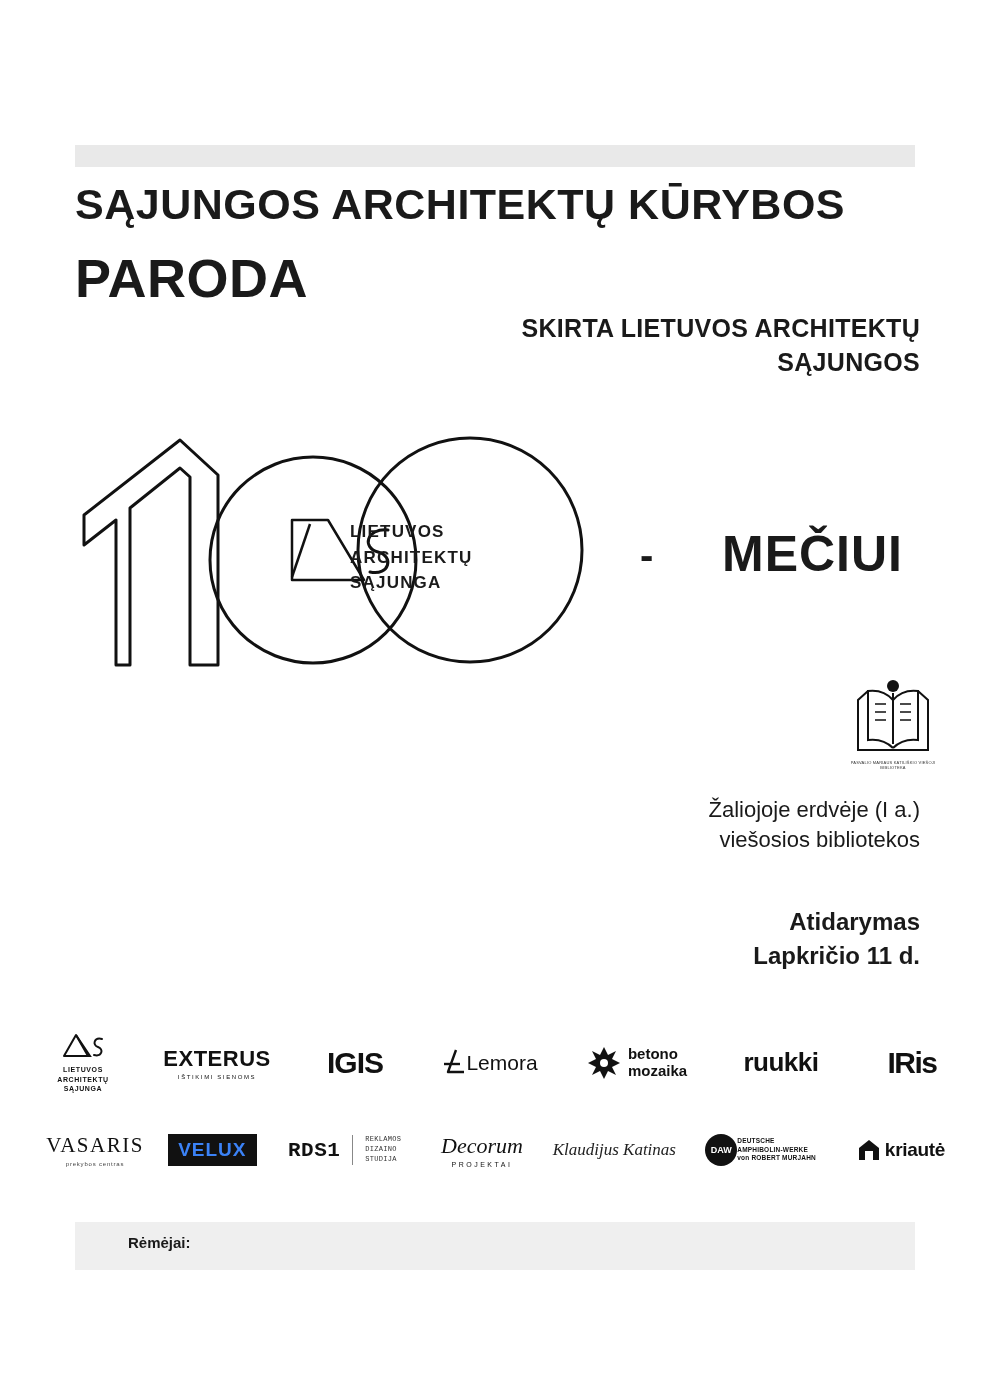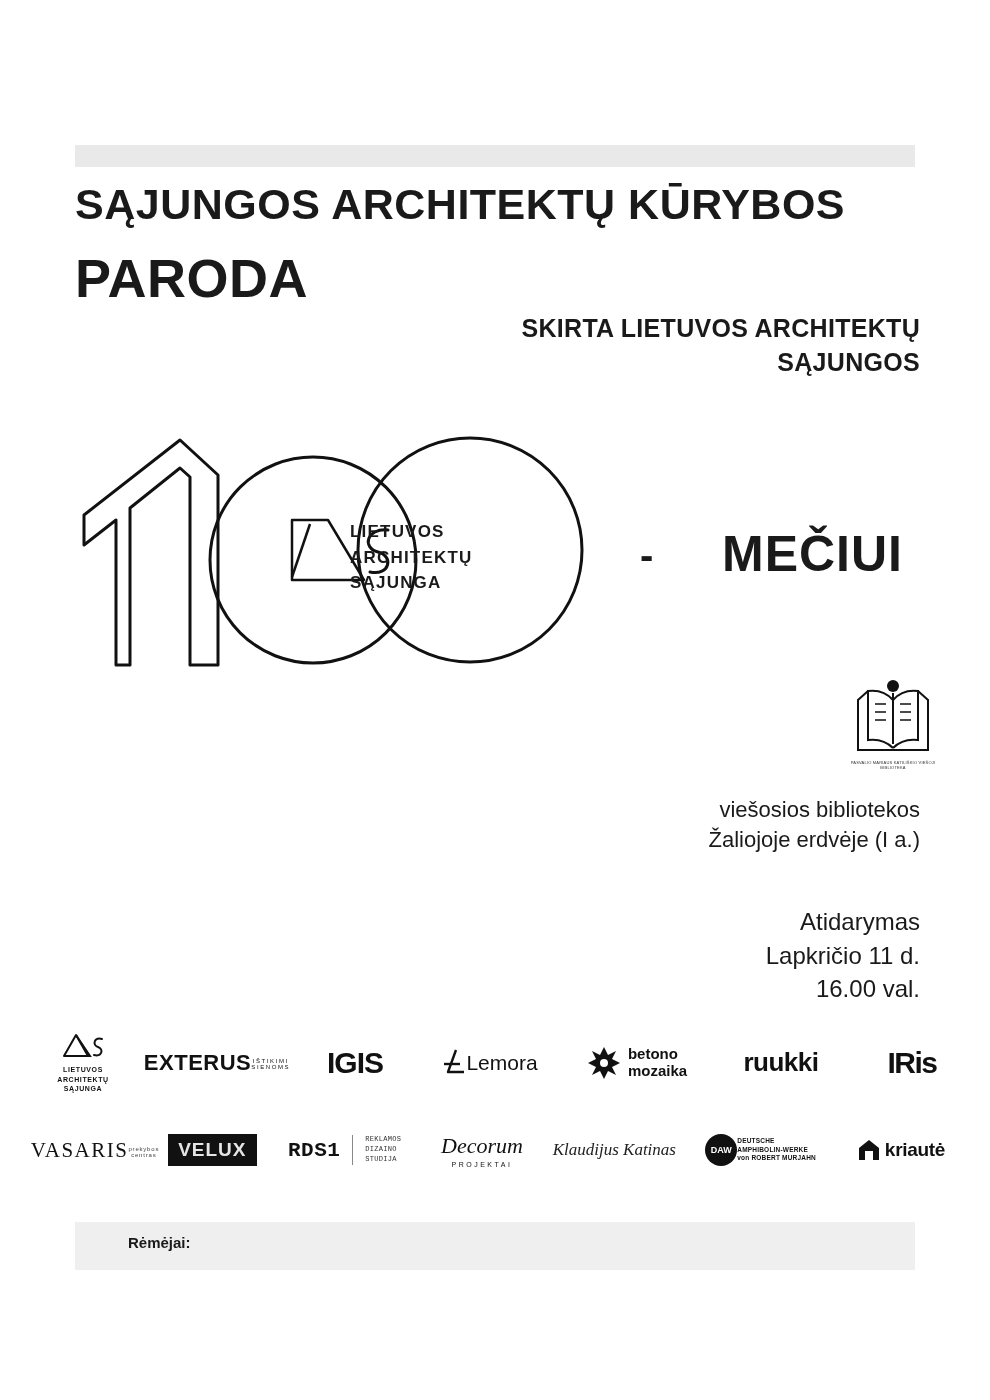--- a/index.html
+++ b/index.html
@@ -130,21 +130,21 @@
     line-height: 1.35;
     color: #1a1a1a;
   }
   .opening {
     position: absolute;
     right: 70px;
     top: 905px;
     width: 520px;
     text-align: right;
     font-size: 24px;
-    font-weight: normal;
+    font-weight: bold;
     line-height: 1.4;
     color: #1a1a1a;
   }
 
   
   .sponsor-row {
     position: absolute;
     left: 40px;
     width: 920px;
     display: flex;
@@ -158,34 +158,34 @@
     flex: 0 0 auto;
     display: flex;
     align-items: center;
     justify-content: center;
     color: #111;
     text-align: center;
   }
 
   
   .sp-las { flex-direction: column; font-size: 7px; font-weight: bold; letter-spacing: 0.6px; line-height: 1.35; width: 86px; }
-  .sp-exterus { flex-direction: row; width: 128px; }
+  .sp-exterus { flex-direction: column; width: 128px; }
   .sp-exterus .big { font-size: 22px; font-weight: bold; letter-spacing: 0.5px; }
   .sp-exterus .small { font-size: 6px; letter-spacing: 1.6px; margin-top: 2px; }
   .sp-igis { font-size: 30px; font-weight: bold; letter-spacing: -1px; width: 94px; }
   .sp-lemora { font-size: 21px; width: 120px; }
   .sp-betono { width: 122px; font-size: 15px; font-weight: bold; line-height: 1.1; text-align: left; }
   .sp-ruukki { font-size: 26px; font-weight: bold; letter-spacing: -0.5px; width: 112px; }
   .sp-iris { font-size: 30px; font-weight: bold; letter-spacing: -1.5px; width: 96px; }
 
-  .sp-vasaris { flex-direction: row; width: 110px; }
+  .sp-vasaris { flex-direction: column; width: 110px; }
   .sp-vasaris .big { font-size: 21px; font-family: "Liberation Serif", serif; letter-spacing: 1.5px; }
   .sp-vasaris .small { font-size: 6px; letter-spacing: 0.8px; margin-top: 3px; color: #444; }
   .sp-velux { width: 112px; }
-  .sp-velux .box { background: #111; color: #e5e5e5; font-size: 19px; font-weight: bold; letter-spacing: 1px; padding: 5px 10px; }
+  .sp-velux .box { background: #111; color: #3b82f6; font-size: 19px; font-weight: bold; letter-spacing: 1px; padding: 5px 10px; }
   .sp-rds1 { width: 140px; display: flex; align-items: center; justify-content: center; gap: 12px; font-family: Liberation Mono, monospace; }
   .sp-rds1 .rds { font-size: 21px; font-weight: bold; letter-spacing: 0.5px; }
   .sp-rds1 .bar { width: 1px; height: 30px; background: #888; }
   .sp-rds1 .sub { font-size: 7px; line-height: 1.4; text-align: left; color: #333; letter-spacing: 0.3px; }
   .sp-decorum { flex-direction: column; width: 122px; }
   .sp-decorum .big { font-size: 22px; font-family: "Liberation Serif", serif; font-style: italic; }
   .sp-decorum .small { font-size: 7px; letter-spacing: 2.5px; margin-top: 2px; }
   .sp-klaudijus { width: 130px; font-family: "Liberation Serif", serif; font-style: italic; font-size: 17px; color: #222; }
   .sp-daw { width: 150px; display: flex; align-items: center; justify-content: center; }
   .sp-daw .circle { width: 32px; height: 32px; border-radius: 50%; background: #111; color: #fff; font-size: 9px; font-weight: bold; display: flex; align-items: center; justify-content: center; }
@@ -249,28 +249,27 @@
     <path d="M45 22 C38 14 28 12 20 13 L20 62 C28 61 38 63 45 70" stroke="#111" stroke-width="2" fill="none"></path>
     <path d="M45 22 C52 14 62 12 70 13 L70 62 C62 61 52 63 45 70" stroke="#111" stroke-width="2" fill="none"></path>
     <path d="M20 13 L10 22 L10 72 L45 72" stroke="#111" stroke-width="2" fill="none"></path>
     <path d="M70 13 L80 22 L80 72 L45 72" stroke="#111" stroke-width="2" fill="none"></path>
     <path d="M27 26 L38 26 M27 34 L38 34 M27 42 L38 42 M52 26 L63 26 M52 34 L63 34 M52 42 L63 42" stroke="#111" stroke-width="1.4"></path>
   </svg>
   <div class="lib-caption">PASVALIO MARIAUS KATILIŠKIO VIEŠOJI BIBLIOTEKA</div>
 </div>
 
 <div class="venue">
+  <div>Žaliojoje erdvėje (I a.)</div>
   <div>viešosios bibliotekos</div>
-  <div>Žaliojoje erdvėje (I a.)</div>
 </div>
 
 <div class="opening">
   <div>Atidarymas</div>
   <div>Lapkričio 11 d.</div>
-  <div>16.00 val.</div>
 </div>
 
 <div class="sponsor-row" id="sponsor-row-1">
 
   <div class="sponsor sp-las">
     <svg width="46" height="30" viewBox="0 0 46 30" fill="none" xmlns="http://www.w3.org/2000/svg">
       <path d="M4 25 L16 4 L28 25 Z" stroke="#111" stroke-width="2" fill="none" stroke-linejoin="round"></path>
       <path d="M16 4 L30 25 L4 25" stroke="#111" stroke-width="2" fill="none"></path>
       <path d="M42 8 C34 6 32 14 38 16 C44 18 42 26 34 24" stroke="#111" stroke-width="2" fill="none" stroke-linecap="round"></path>
     </svg>

